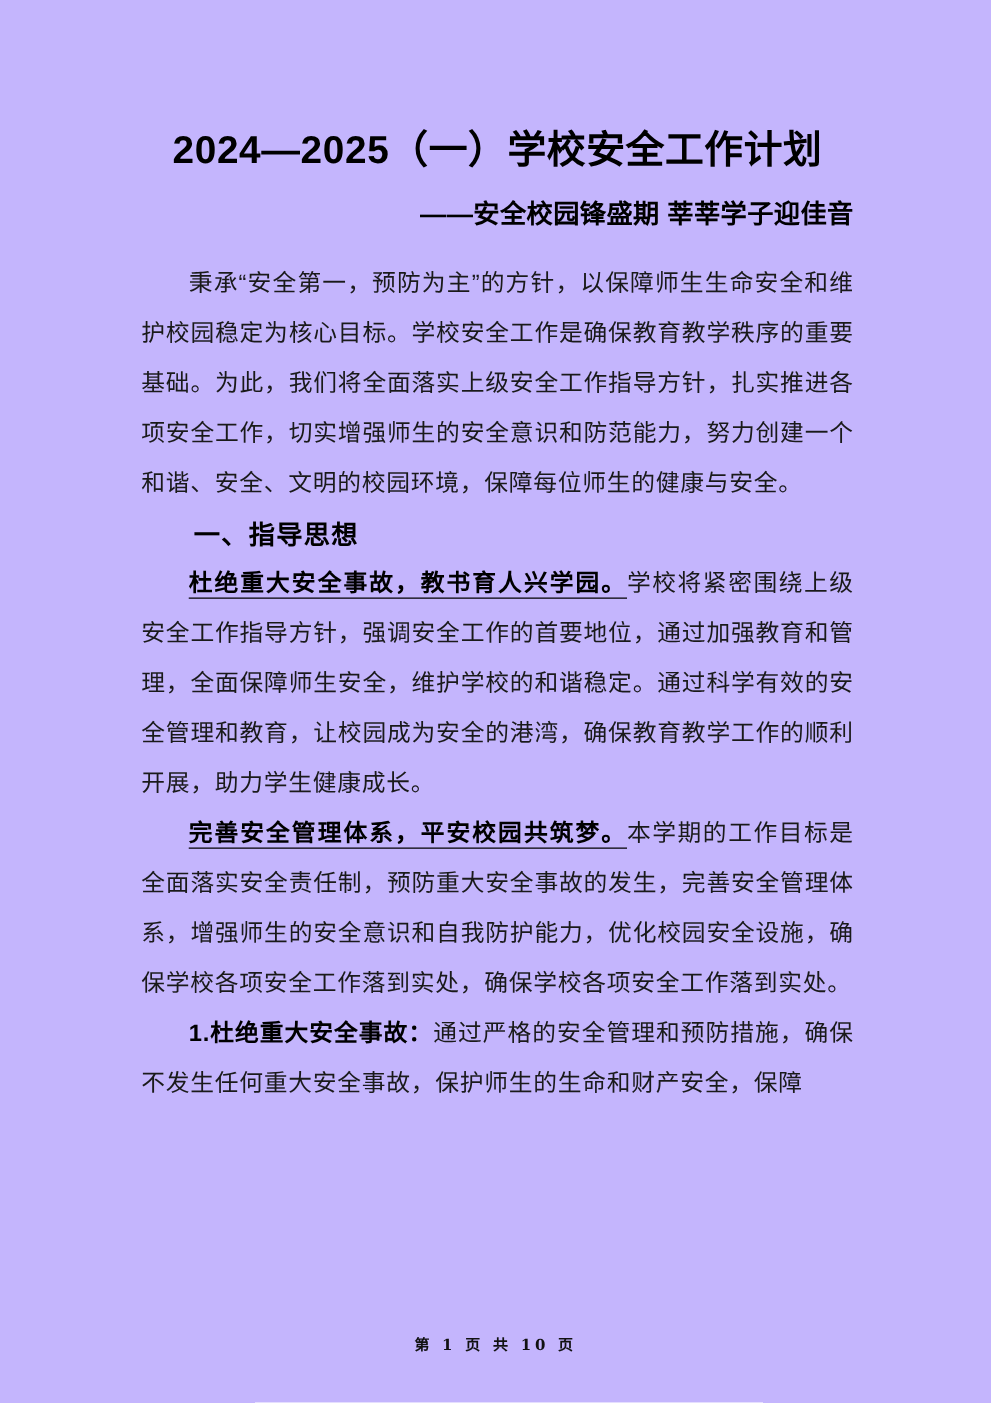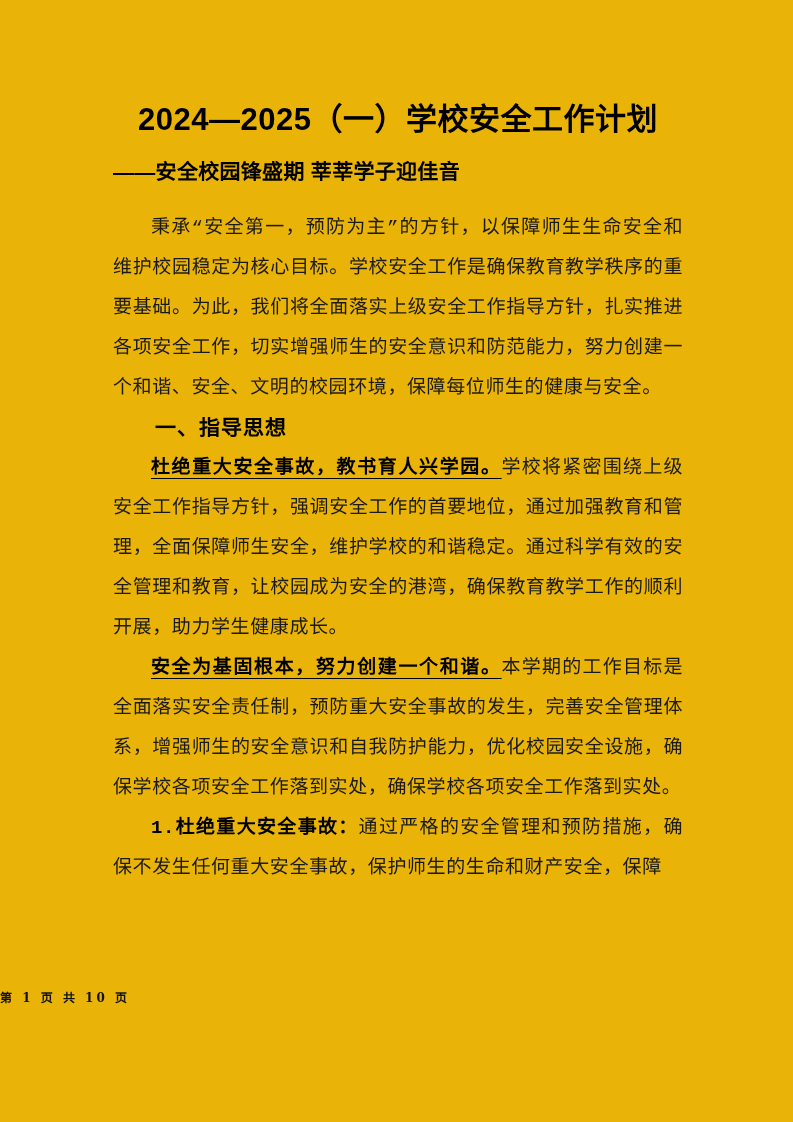--- a/index.html
+++ b/index.html
@@ -6,21 +6,21 @@
     margin: 0;
     padding: 0;
     background: #ffffff;
   }
 
   .page {
     position: relative;
     width: 793px;
     height: 1122px;
     margin: 0 auto;
-    background: #eab308;
+    background: #c4b5fd;
     overflow: hidden;
     box-sizing: border-box;
   }
 
   .content {
     position: absolute;
     left: 113px;
     top: 0;
     width: 570px;
   }
@@ -37,35 +37,35 @@
     padding-top: 100px;
     letter-spacing: 0.5px;
     white-space: nowrap;
   }
 
   .doc-subtitle {
     font-family: "Liberation Sans", "DejaVu Sans", sans-serif;
     font-weight: bold;
     font-size: 21px;
     line-height: 32px;
-    text-align: left;
+    text-align: right;
     color: #000000;
     margin: 0;
     padding-top: 16px;
     letter-spacing: 0.3px;
     white-space: nowrap;
   }
 
   
   .body-block {
     margin-top: 20px;
   }
 
   p.para {
-    font-family: Liberation Mono, monospace;
+    font-family: Liberation Sans, sans-serif;
     font-size: 19px;
     line-height: 40px;
     color: #1a1a1a;
     margin: 0;
     text-align: justify;
     text-justify: inter-ideograph;
     text-indent: 2em;
     letter-spacing: 0.6px;
   }
 
@@ -93,22 +93,22 @@
     font-weight: bold;
     color: #000000;
     letter-spacing: 0.6px;
   }
 
   
   .footer {
     position: absolute;
     left: 0;
     right: 0;
-    top: 988px;
-    text-align: left;
+    top: 1066px;
+    text-align: center;
     font-family: "DejaVu Serif", "Liberation Serif", serif;
     font-weight: bold;
     font-size: 12px;
     color: #111111;
     letter-spacing: 3px;
   }
 </style>
 </head>
 <body>
 
@@ -122,21 +122,21 @@
 
     <div class="body-block">
 
       <p class="para">秉承“安全第一，预防为主”的方针，以保障师生生命安全和维护校园稳定为核心目标。学校安全工作是确保教育教学秩序的重要基础。为此，我们将全面落实上级安全工作指导方针，扎实推进各项安全工作，切实增强师生的安全意识和防范能力，努力创建一个和谐、安全、文明的校园环境，保障每位师生的健康与安全。</p>
 
       <p class="heading">一、指导思想</p>
 
       <p class="para"><span class="lead-underline">杜绝重大安全事故，教书育人兴学园。</span><span>学校将紧密围绕上级安全工作指导方针，强调安全工作的首要地位，通过加强教育和管理，全面保障师生安全，维护学校的和谐稳定。通过科学有效的安全管理和教育，让校园成为安全的港湾，确保教育教学工作的顺利开展，助力学生健康成长。</span></p>
 
 
-      <p class="para"><span class="lead-underline">安全为基固根本，努力创建一个和谐。</span><span>本学期的工作目标是全面落实安全责任制，预防重大安全事故的发生，完善安全管理体系，增强师生的安全意识和自我防护能力，优化校园安全设施，确保学校各项安全工作落到实处，确保学校各项安全工作落到实处。</span></p>
+      <p class="para"><span class="lead-underline">完善安全管理体系，平安校园共筑梦。</span><span>本学期的工作目标是全面落实安全责任制，预防重大安全事故的发生，完善安全管理体系，增强师生的安全意识和自我防护能力，优化校园安全设施，确保学校各项安全工作落到实处，确保学校各项安全工作落到实处。</span></p>
 
       <p class="para"><span class="lead-bold">1.杜绝重大安全事故：</span><span>通过严格的安全管理和预防措施，确保不发生任何重大安全事故，保护师生的生命和财产安全，保障</span></p>
 
     </div>
   </div>
 
   <div class="footer">第 1 页 共 10 页</div>
 
 </div>
 

